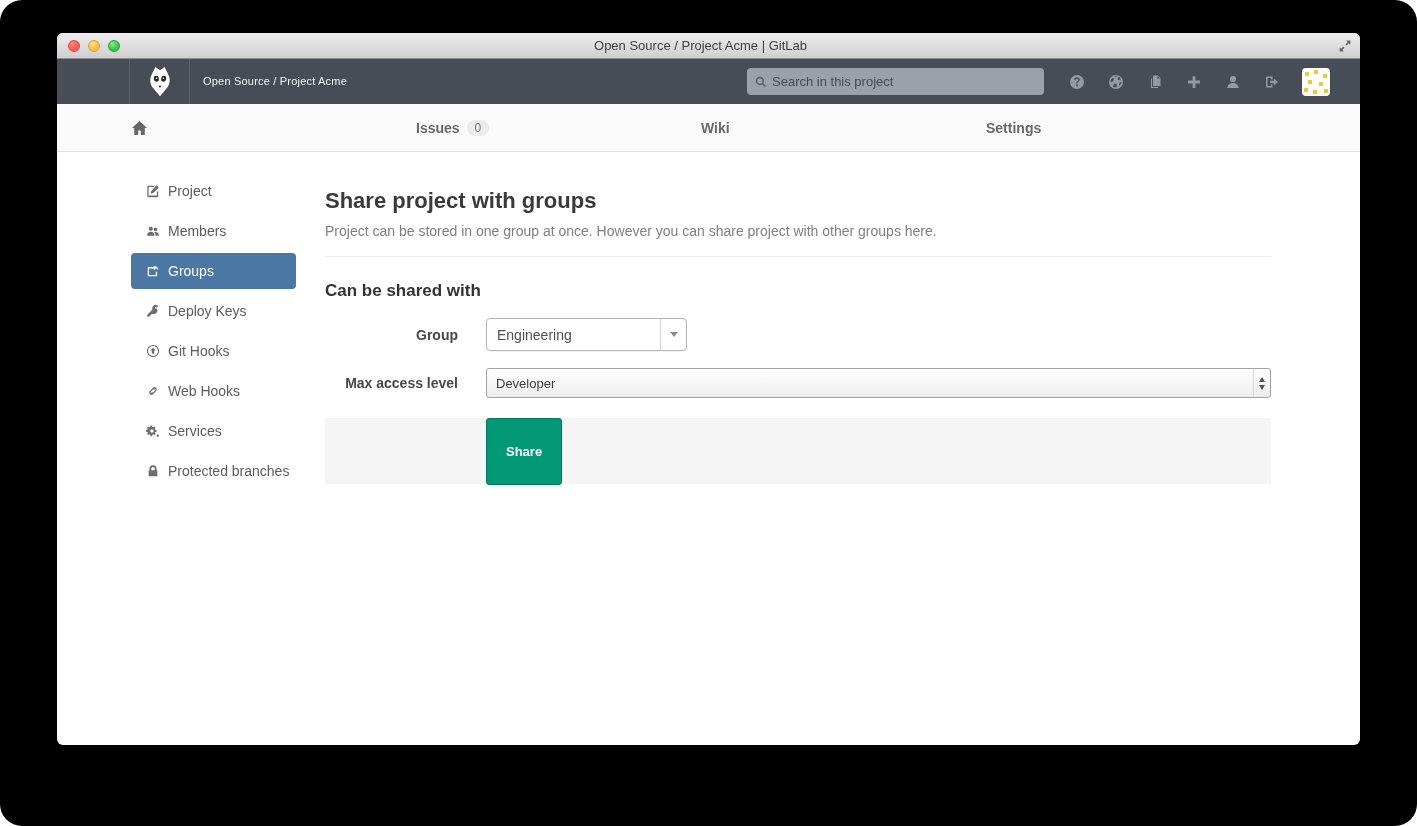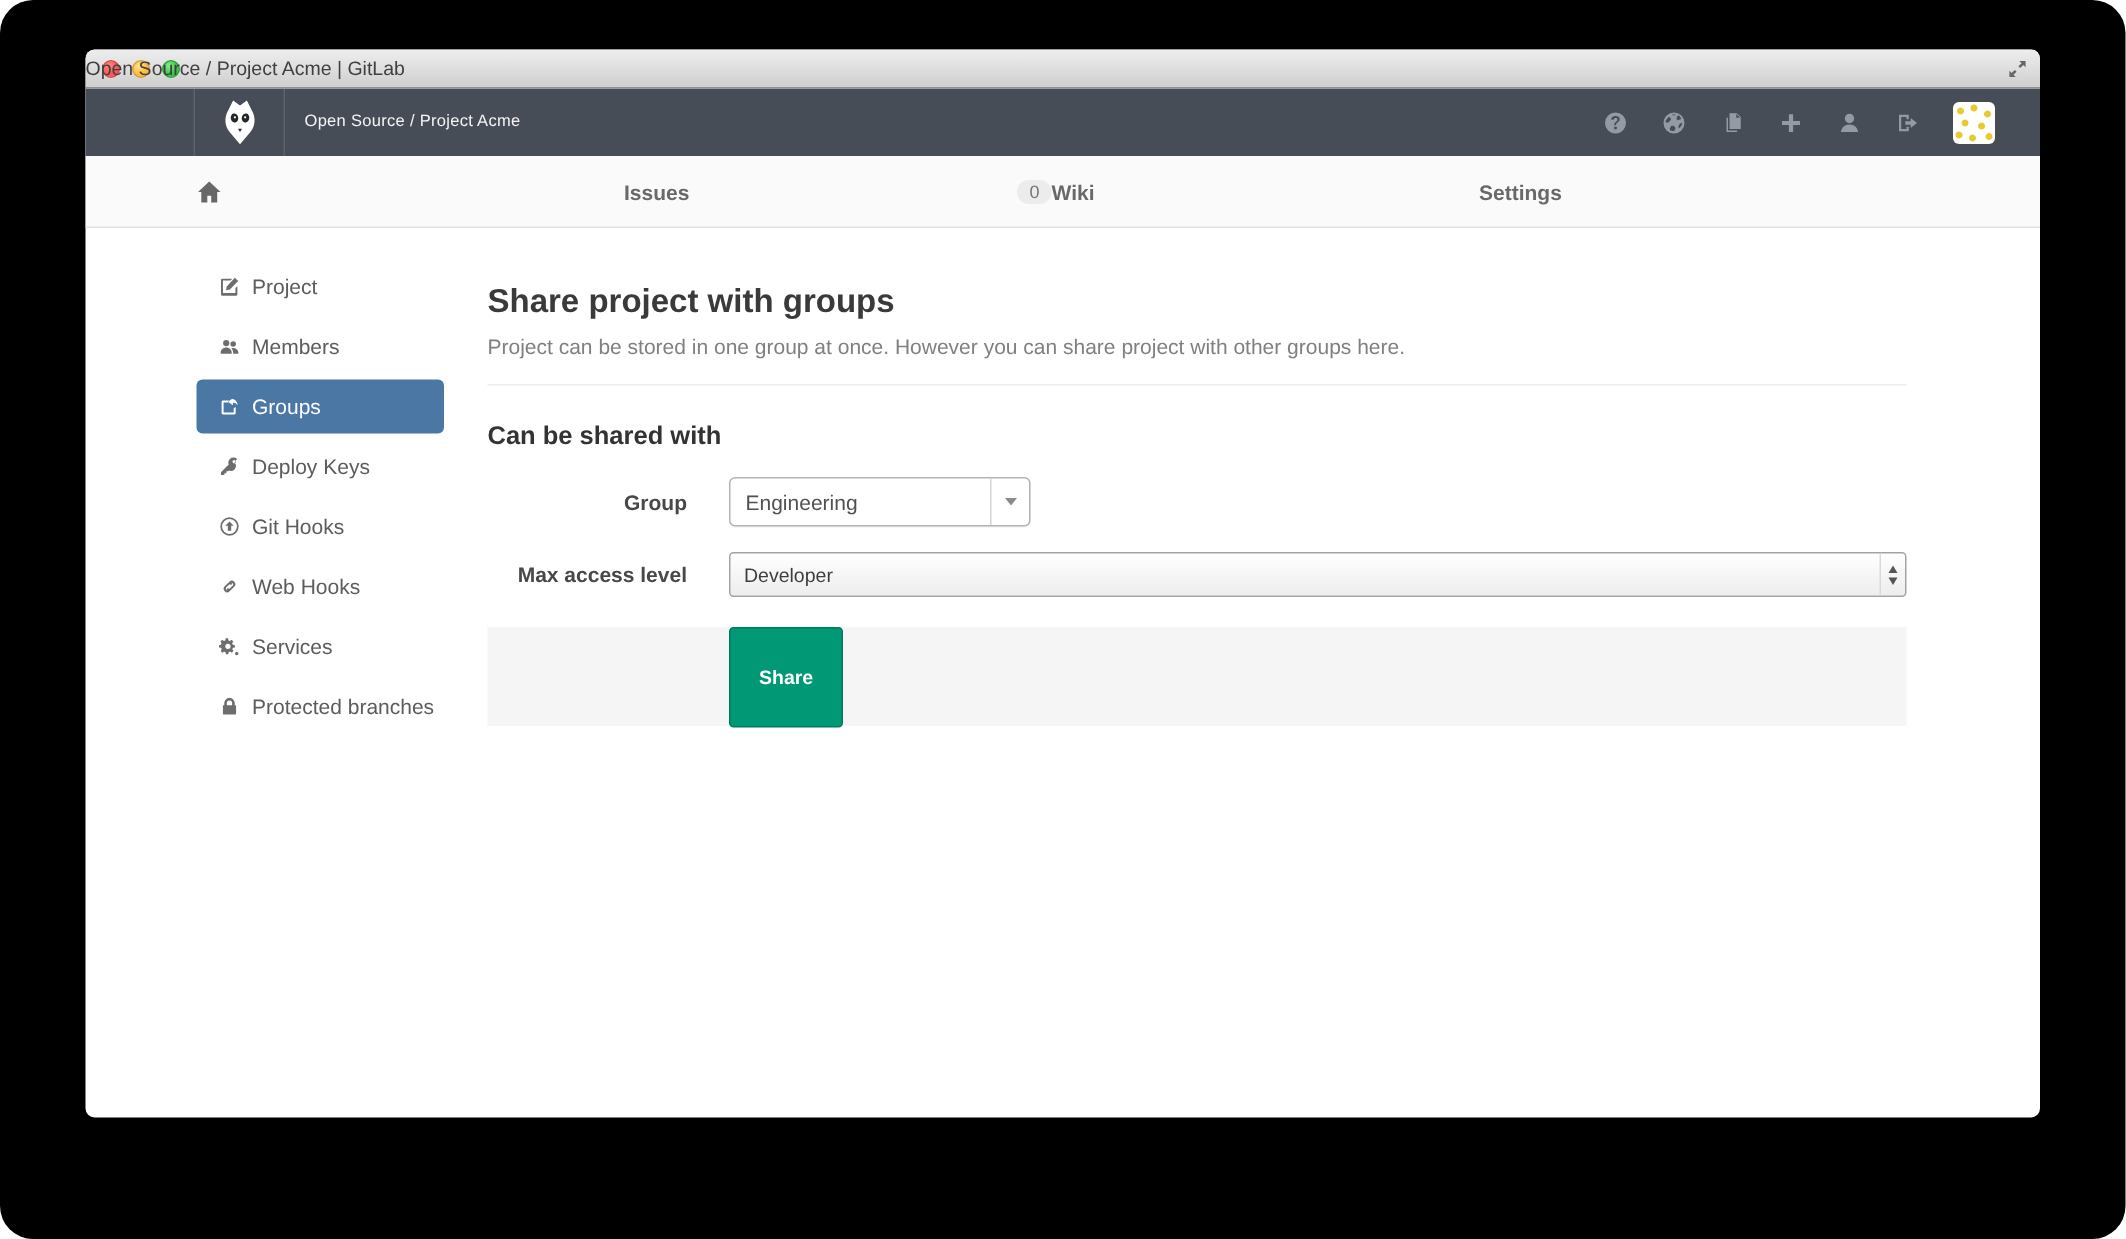--- a/index.html
+++ b/index.html
@@ -8,21 +8,21 @@
   .backdrop { position:absolute; left:0; top:0; width:1417px; height:826px;
               background:#000; border-radius:22px; }
   
   .mac-window { position:absolute; left:57px; top:33px; width:1303px; height:712px;
                 border-radius:6px; overflow:hidden; background:#fff;
                 box-shadow:0 18px 45px rgba(0,0,0,.75); }
   .titlebar { position:relative; height:26px;
               background:linear-gradient(#eeeeee,#cfcfcf);
               border-bottom:1px solid #8e8e8e; }
   .titlebar-title { position:absolute; left:0; right:16px; top:0; height:26px;
-                    line-height:26px; font-size:13px; color:#3f3f3f; }
+                    line-height:26px; text-align:center; font-size:13px; color:#3f3f3f; }
   .traffic { position:absolute; left:11px; top:7px; display:flex; gap:8px; }
   .light { width:12px; height:12px; border-radius:50%; }
   .light.red    { background:radial-gradient(circle at 35% 30%, #ff8a85, #fc5753 60%); border:1px solid #d84a43; }
   .light.yellow { background:radial-gradient(circle at 35% 30%, #ffe089, #fdbc40 60%); border:1px solid #d99e33; }
   .light.green  { background:radial-gradient(circle at 35% 30%, #8ce88a, #33c748 60%); border:1px solid #2aa33a; }
   .resize-grip { position:absolute; right:7px; top:5px; width:16px; height:16px; color:#666; }
   .resize-grip svg { width:16px; height:16px; fill:currentColor; }
 
   
   .gl-header { height:45px; background:#474d57; display:flex; align-items:stretch; }
@@ -49,21 +49,21 @@
               radial-gradient(circle at 19px 16px,#e7ca30 2px, transparent 2.6px),
               radial-gradient(circle at 4px 22px, #e7ca30 2px, transparent 2.6px),
               radial-gradient(circle at 24px 23px,#e7ca30 2px, transparent 2.6px),
               radial-gradient(circle at 13px 24px,#e7ca30 2px, transparent 2.6px),
               #ffffff; }
 
   
   .proj-nav { height:48px; background:#fafafa; border-bottom:1px solid #e1e1e1; }
   .proj-nav .nav-inner { width:1140px; margin-left:74px; height:100%;
                          display:flex; }
-  .nav-item { flex:1; display:flex; align-items:center; justify-content:space-between; gap:7px;
+  .nav-item { flex:1; display:flex; align-items:center; justify-content:flex-start; gap:7px;
               font-size:14px; font-weight:600; color:#696969; cursor:pointer; }
   .nav-item svg { width:17px; height:16px; fill:#676767; }
   .badge { background:#ececec; color:#767676; font-size:12px; font-weight:400;
            padding:1px 8px; border-radius:9px; }
 
   
   .content { width:1140px; margin-left:74px; display:flex; }
   .sidebar { width:165px; padding-top:21px; flex:none; }
   .side-item { height:36px; margin-bottom:4px; display:flex; align-items:center; gap:8px;
                padding-left:15px; font-size:14px; color:#5c5c5c; border-radius:4px; cursor:pointer; }
@@ -134,20 +134,27 @@
           <ellipse cx="13.6" cy="15" rx="3" ry="3.6" fill="#23262b" transform="rotate(-12 13.6 15)"></ellipse>
           <ellipse cx="22.4" cy="15" rx="3" ry="3.6" fill="#23262b" transform="rotate(12 22.4 15)"></ellipse>
           <circle cx="13.9" cy="14.4" r="0.9" fill="#ffffff"></circle>
           <circle cx="22.1" cy="14.4" r="0.9" fill="#ffffff"></circle>
           <path d="M16.4 23.5 h3.2 l-1.6 2.6 z" fill="#23262b"></path>
         </svg>
       </div>
       <div class="proj-title">Open Source / Project Acme</div>
       <div class="flex-fill"></div>
 
+      <div class="search-box">
+        <svg viewBox="0 0 16 16">
+          <circle cx="6.5" cy="6.5" r="4.5"></circle>
+            <line x1="10" y1="10" x2="14" y2="14"></line>
+        </svg>
+        <span>Search in this project</span>
+      </div>
 
       <div class="hdr-icons">
         <span class="hdr-icon">
           <svg viewBox="0 0 16 16">
               <path d="M8 1a7 7 0 1 0 0 14A7 7 0 0 0 8 1zm.9 11.2H7.1v-1.7h1.8zm1.4-5.5c-.2.4-.6.8-1.1 1.2-.4.3-.6.5-.7.7-.1.2-.2.5-.2.9H7.1c0-.6.1-1 .3-1.4.2-.3.5-.7 1-1 .3-.3.6-.5.7-.7.1-.2.2-.4.2-.7 0-.6-.4-1-1.2-1-.7 0-1.2.4-1.3 1.1L5 5.6C5.2 4.2 6.3 3.3 8 3.3c.8 0 1.5.2 2 .6.5.4.8 1 .8 1.7 0 .4-.1.8-.5 1.1z"></path>
             </svg>
         </span>
         <span class="hdr-icon">
           <svg viewBox="0 0 16 16">
               <path d="M8 1a7 7 0 1 0 0 14A7 7 0 0 0 8 1zm4.8 4.3-2.2.8-.9-.6.3-1.9 1.3-.7a5.7 5.7 0 0 1 1.5 2.4zM8 2.3c.4 0 .9.1 1.3.2l-.7.4H7.1L6.6 2.5c.5-.1.9-.2 1.4-.2zM3.4 5.2l1-1.2 1.1.3.5 1.6-2 2-1.6-.4c0-.9.4-1.7 1-2.3zm2 7.8-.2-1.5 1-1.7h1.7l1.1 1.5-.6 1.9a5.7 5.7 0 0 1-3-.2zm5.9-1.3-.4-1.3 1-2.1 1.7-.3a5.7 5.7 0 0 1-2.3 3.7z"></path>

